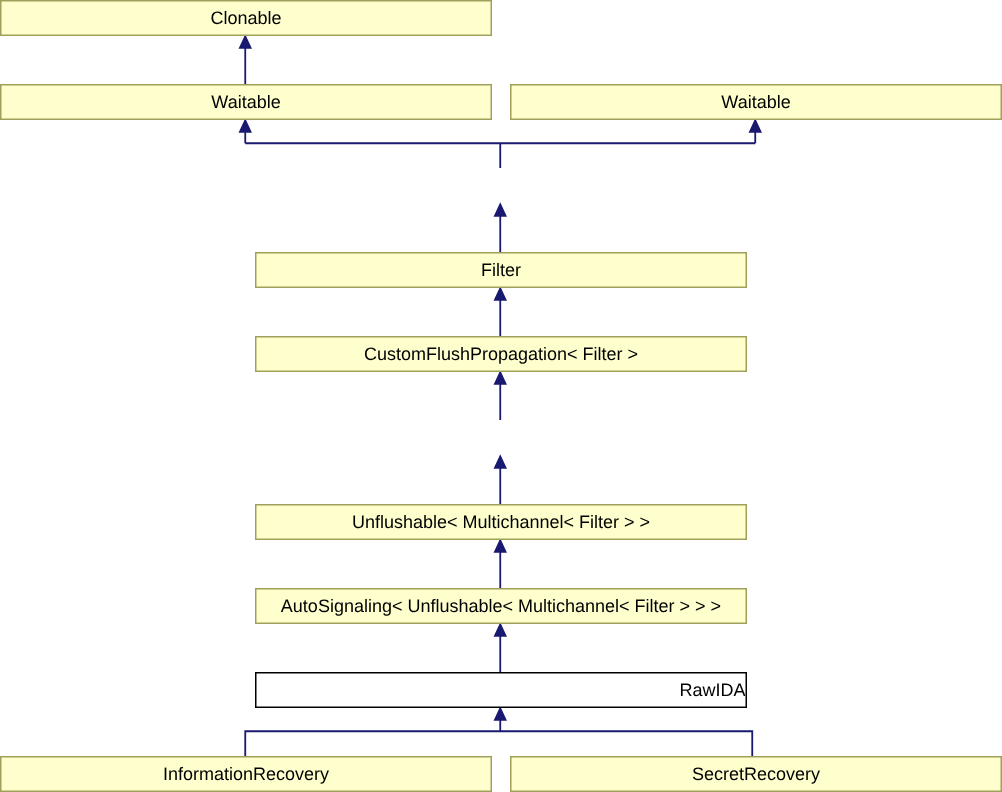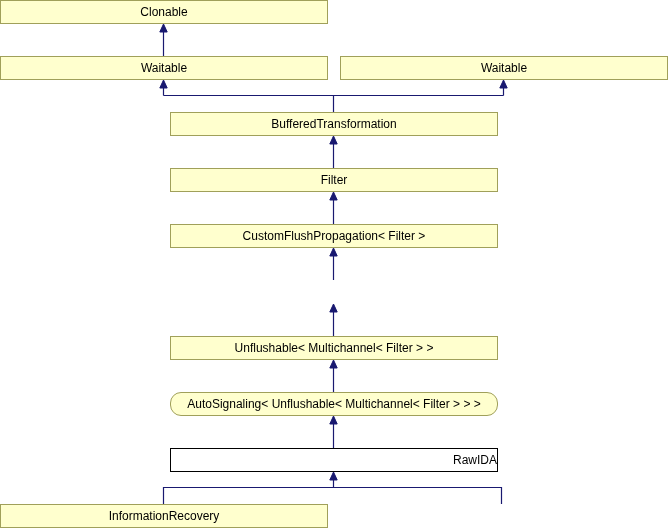--- a/index.html
+++ b/index.html
@@ -86,21 +86,21 @@
     <path d="M333.5 448 V 423"></path>
     <polygon points="333.5,416 329.8,424 337.2,424"></polygon>
 
     <path d="M163.5 504 V 487.5 H 501.5 V 504 M333.5 487.5 V 479.5"></path>
     <polygon points="333.5,472 329.8,480 337.2,480"></polygon>
   </svg>
 
   <div class="node" style="left:0px;   top:0px;">Clonable</div>
   <div class="node" style="left:0px;   top:56px;">Waitable</div>
   <div class="node" style="left:340px; top:56px;">Waitable</div>
-  <div class="node" style="left:170px; top:112px;">BufferedTransformation</div>
   <div class="node" style="left:170px; top:168px;">Filter</div>
   <div class="node" style="left:170px; top:224px;">CustomFlushPropagation&lt; Filter &gt;</div>
   <div class="node" style="left:170px; top:336px;">Unflushable&lt; Multichannel&lt; Filter &gt; &gt;</div>
-  <div class="node" style="left:170px; top:392px;border-radius:11px;">AutoSignaling&lt; Unflushable&lt; Multichannel&lt; Filter &gt; &gt; &gt;</div>
+  <div class="node" style="left:170px; top:392px;">AutoSignaling&lt; Unflushable&lt; Multichannel&lt; Filter &gt; &gt; &gt;</div>
   <div class="node focus" style="left:170px; top:448px;">RawIDA</div>
   <div class="node" style="left:0px;   top:504px;">InformationRecovery</div>
+  <div class="node" style="left:340px; top:504px;">SecretRecovery</div>
 
 </div>
 
 </body></html>

